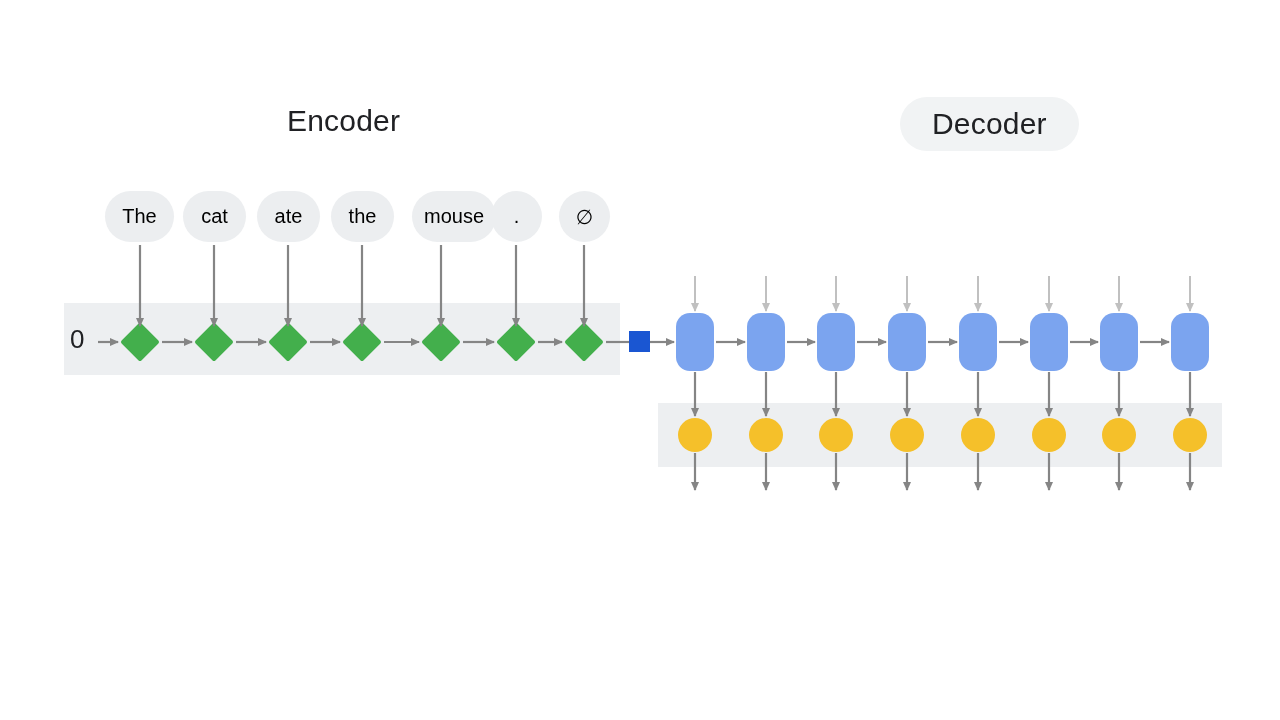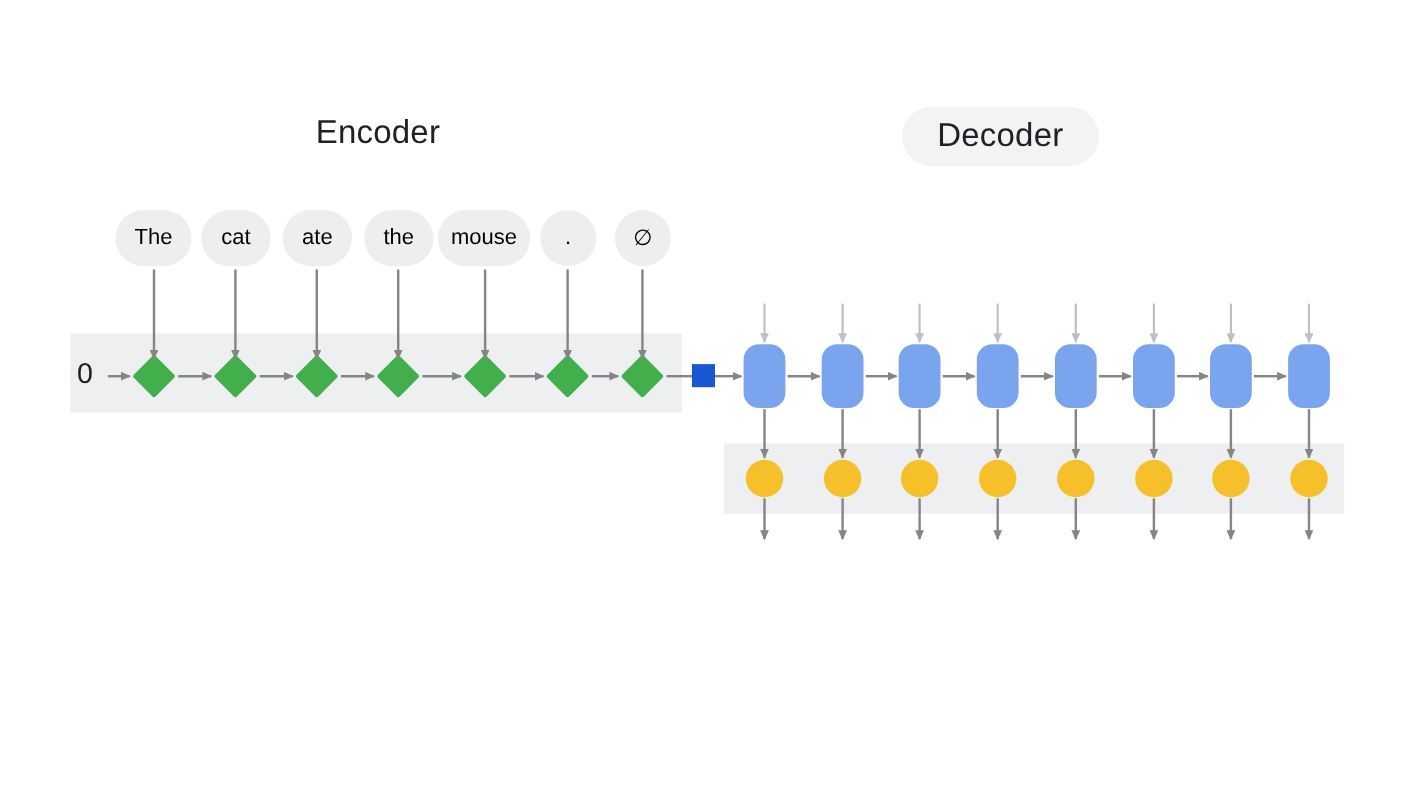--- a/index.html
+++ b/index.html
@@ -27,21 +27,21 @@
     font-weight: 400;
     letter-spacing: 0.2px;
     white-space: nowrap;
     line-height: 1;
   }
   #encoder-title {
     left: 287px;
     top: 106px;
   }
   #decoder-title {
-    left: 820px;
+    left: 900px;
     top: 97px;
     padding: 12px 32px;
     background: #f1f3f4;
     border-radius: 32px;
   }
 
   
   .band {
     position: absolute;
     background: #edeff1;
@@ -148,21 +148,21 @@
 
   <div id="nodes">
       <div class="token-pill" style="left: 105px; width: 69px;">The</div>
       <div class="diamond" style="left: 126px; top: 328px;"></div>
       <div class="token-pill" style="left: 183px; width: 63px;">cat</div>
       <div class="diamond" style="left: 200px; top: 328px;"></div>
       <div class="token-pill" style="left: 257px; width: 63px;">ate</div>
       <div class="diamond" style="left: 274px; top: 328px;"></div>
       <div class="token-pill" style="left: 331px; width: 63px;">the</div>
       <div class="diamond" style="left: 348px; top: 328px;"></div>
-      <div class="token-pill" style="left: 398px; width: 84px;">mouse</div>
+      <div class="token-pill" style="left: 412px; width: 84px;">mouse</div>
       <div class="diamond" style="left: 427px; top: 328px;"></div>
       <div class="token-pill" style="left: 491px; width: 51px;">.</div>
       <div class="diamond" style="left: 502px; top: 328px;"></div>
       <div class="token-pill" style="left: 559px; width: 51px;">∅</div>
       <div class="diamond" style="left: 570px; top: 328px;"></div>
       <div class="dec-cell" style="left: 676px; top: 313px;"></div>
       <div class="out-node" style="left: 678px; top: 418px;"></div>
       <div class="dec-cell" style="left: 747px; top: 313px;"></div>
       <div class="out-node" style="left: 749px; top: 418px;"></div>
       <div class="dec-cell" style="left: 817px; top: 313px;"></div>

